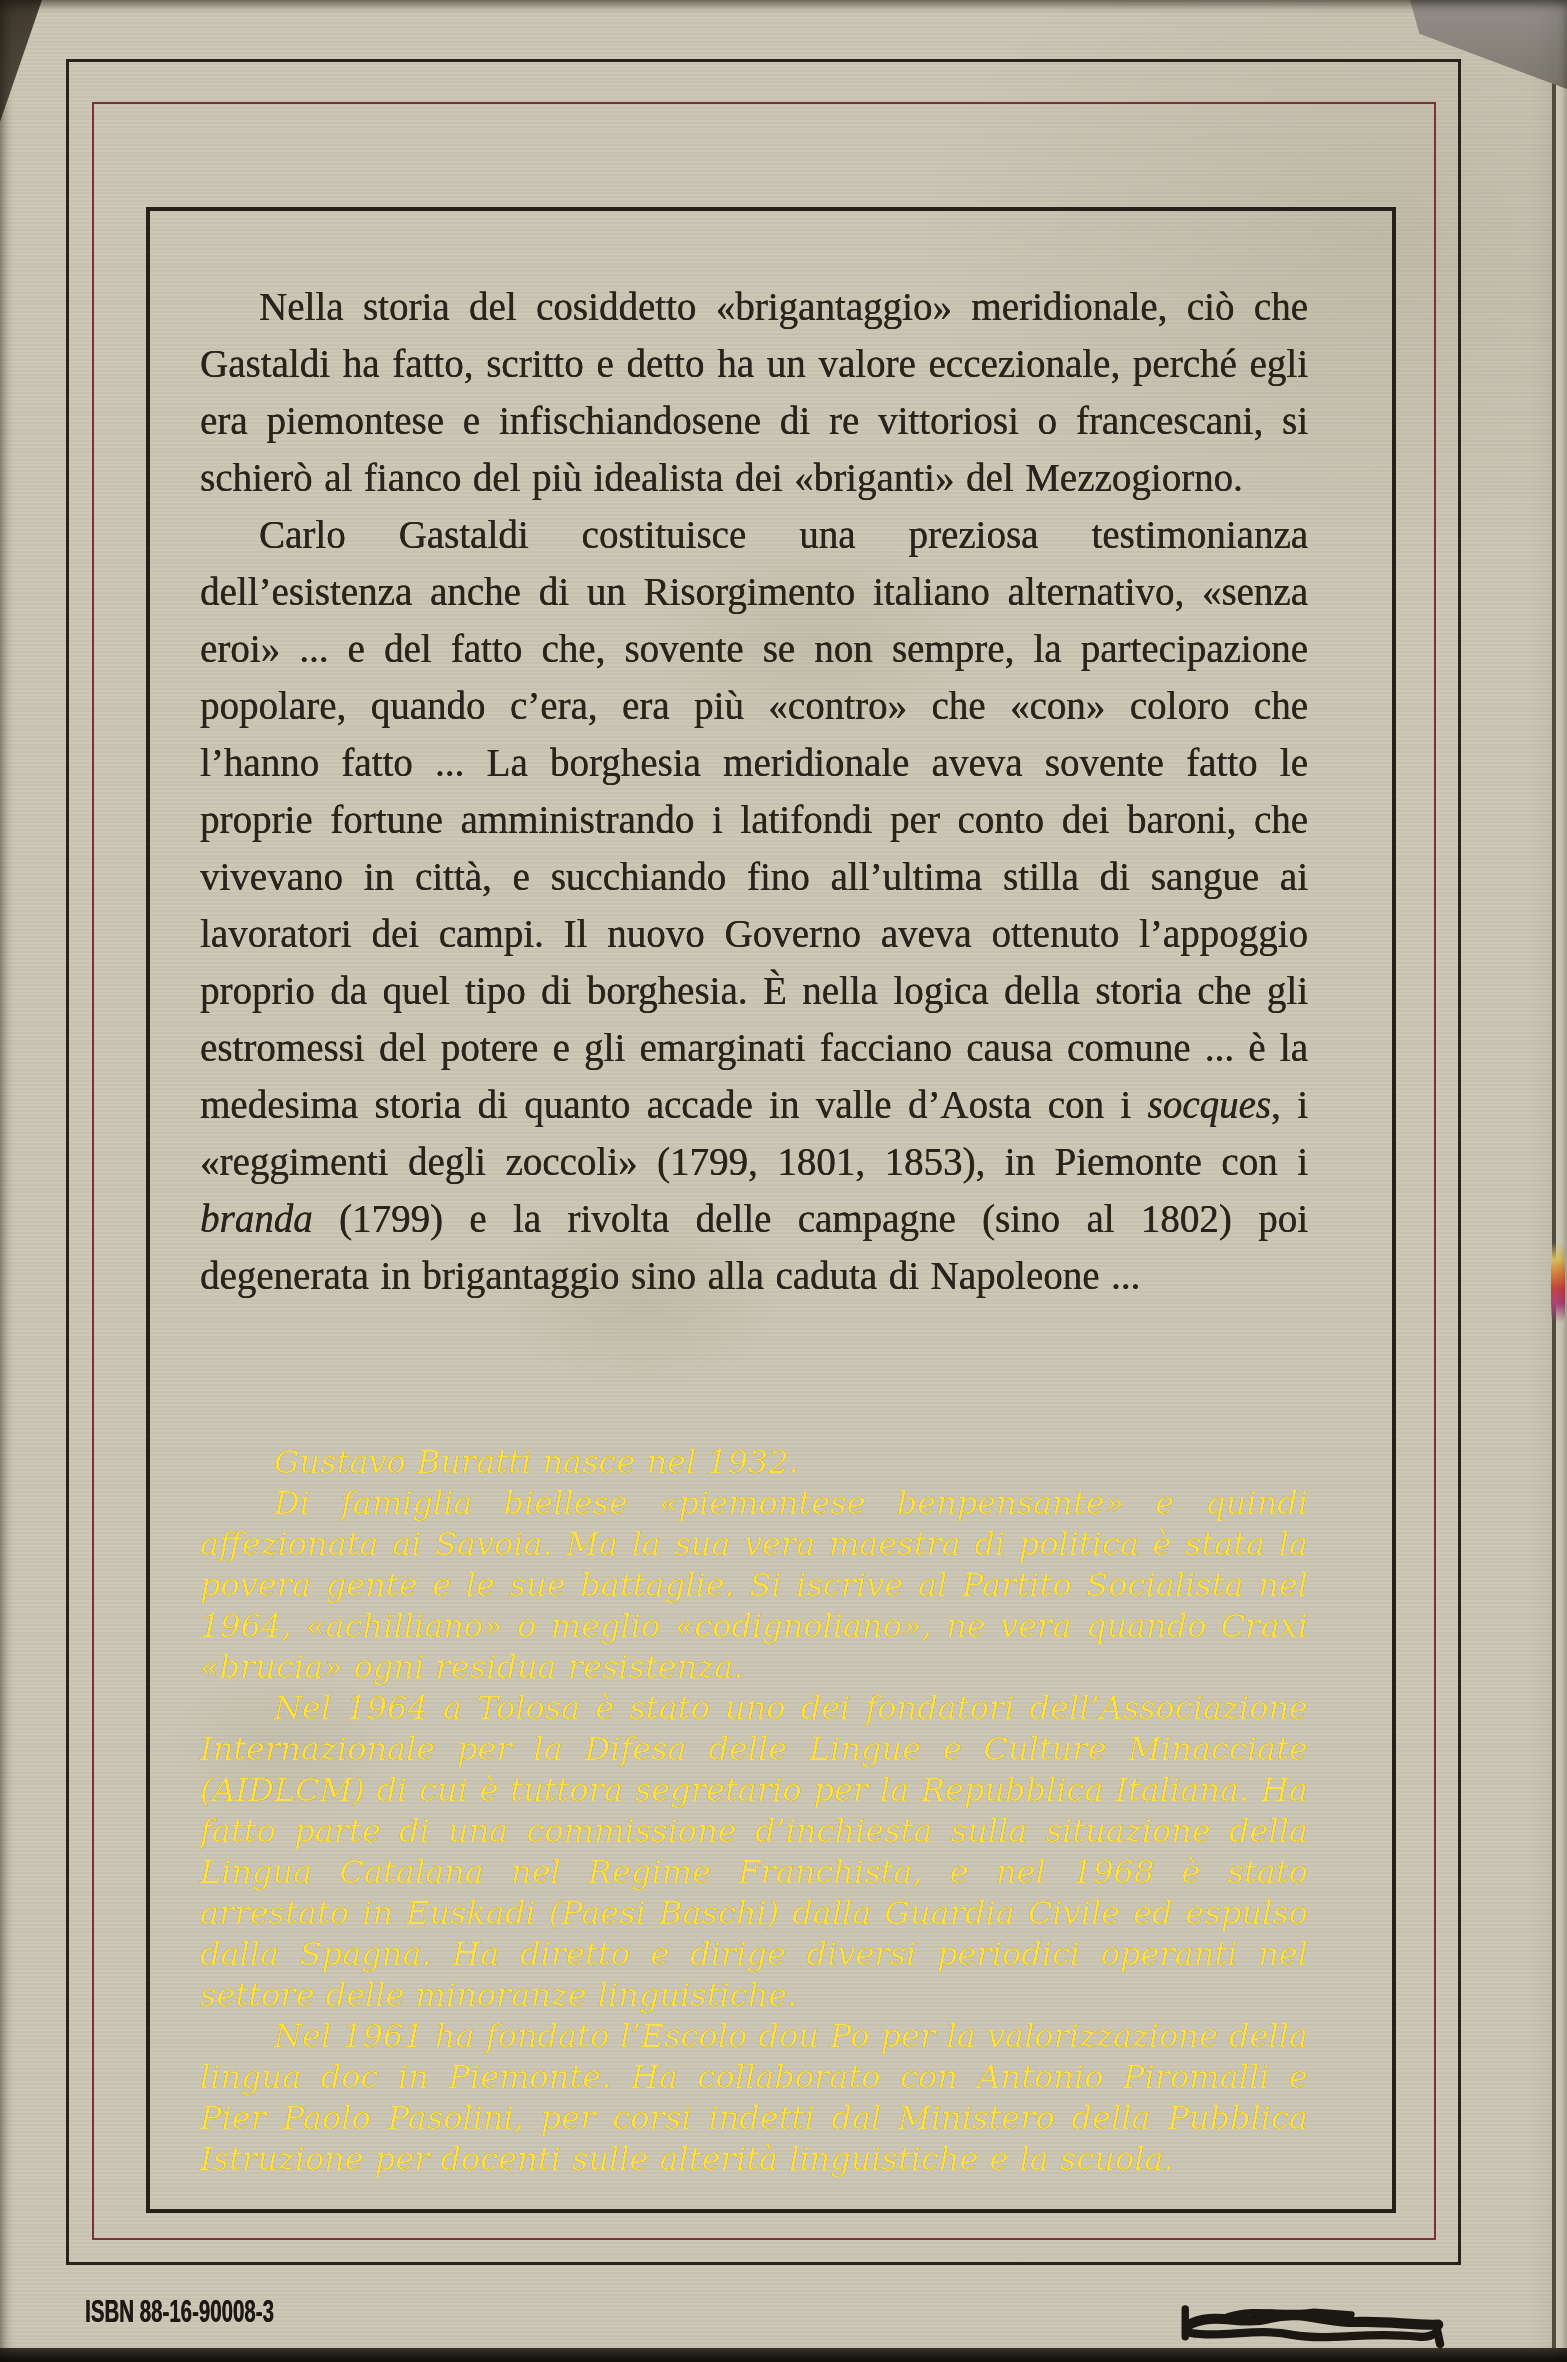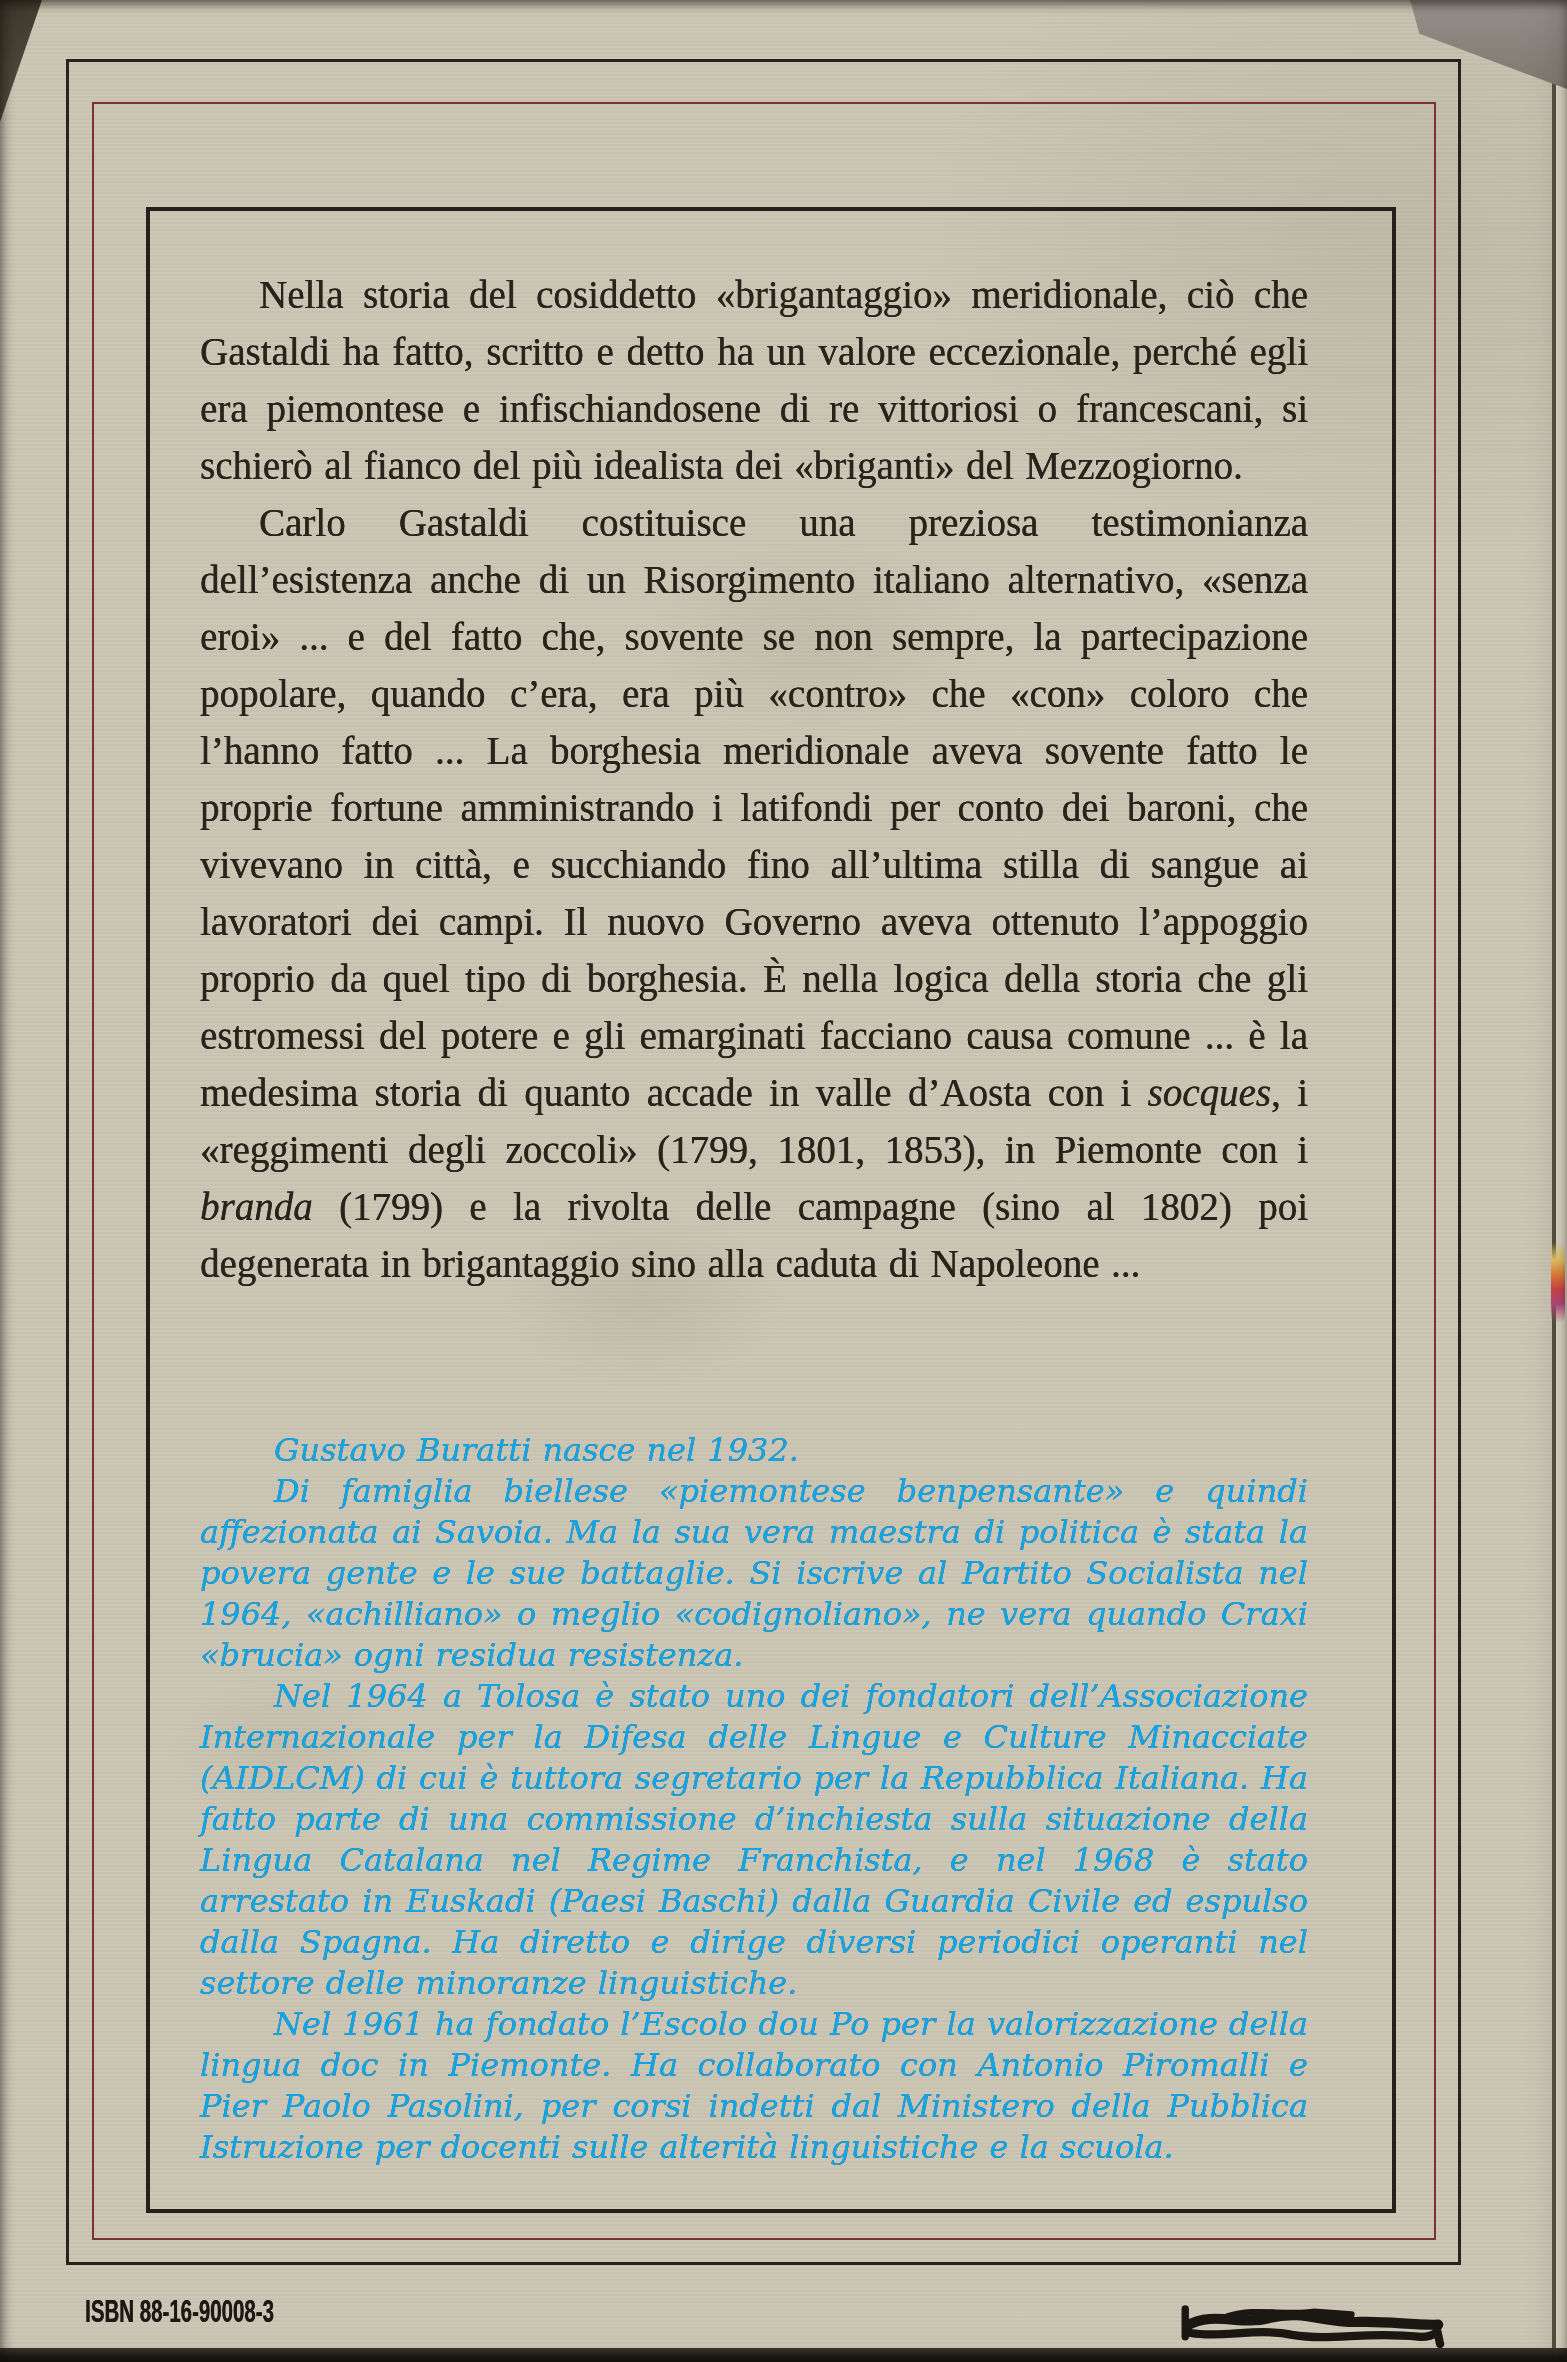--- a/index.html
+++ b/index.html
@@ -29,34 +29,34 @@
   }
   
   .frame{position:absolute;box-sizing:border-box;}
   .frame.outer{left:66px;top:59px;width:1395px;height:2206px;border:3.7px solid #29221a;}
   .frame.red{left:92px;top:102px;width:1344px;height:2138px;border:2.8px solid #7c3136;}
   .frame.inner{
     left:146px;top:207px;width:1250px;height:2006px;border:4.6px solid #25201a;
     overflow:hidden;
   }
   
-  .textwrap{padding:55px 84px 0 50px;}
+  .textwrap{padding:55px 84px 0 50px;margin-top:12px;}
   .blurb p{
     margin:0;text-align:justify;text-indent:59px;
     font-family:"Liberation Serif", serif;
     font-size:39px;line-height:57px;color:#29231b;
     text-shadow:0 0 0.6px rgba(41,35,27,.85), 0.4px 0 0 rgba(41,35,27,.55);
     word-spacing:1.8px;
   }
   .blurb .em, .bio .em{font-style:italic;}
   .bio{margin-top:138px;}
   .bio p{
     margin:0;text-align:justify;text-indent:74px;
     font-family:"DejaVu Serif", serif;font-style:italic;
-    font-size:32px;line-height:41px;color:#0ea5e9;
+    font-size:32px;line-height:41px;color:#fde047;
     text-shadow:0 0 0.5px rgba(43,37,25,.7);
     word-spacing:0.9px;
   }
   
   .isbn{
     position:absolute;left:85px;top:2294px;
     font-family:"Liberation Sans", sans-serif;font-weight:bold;
     font-size:31px;color:#1c1914;letter-spacing:0px;
     transform:scaleX(.66);transform-origin:left top;white-space:nowrap;
     text-shadow:0.5px 0 0 #1c1914;

